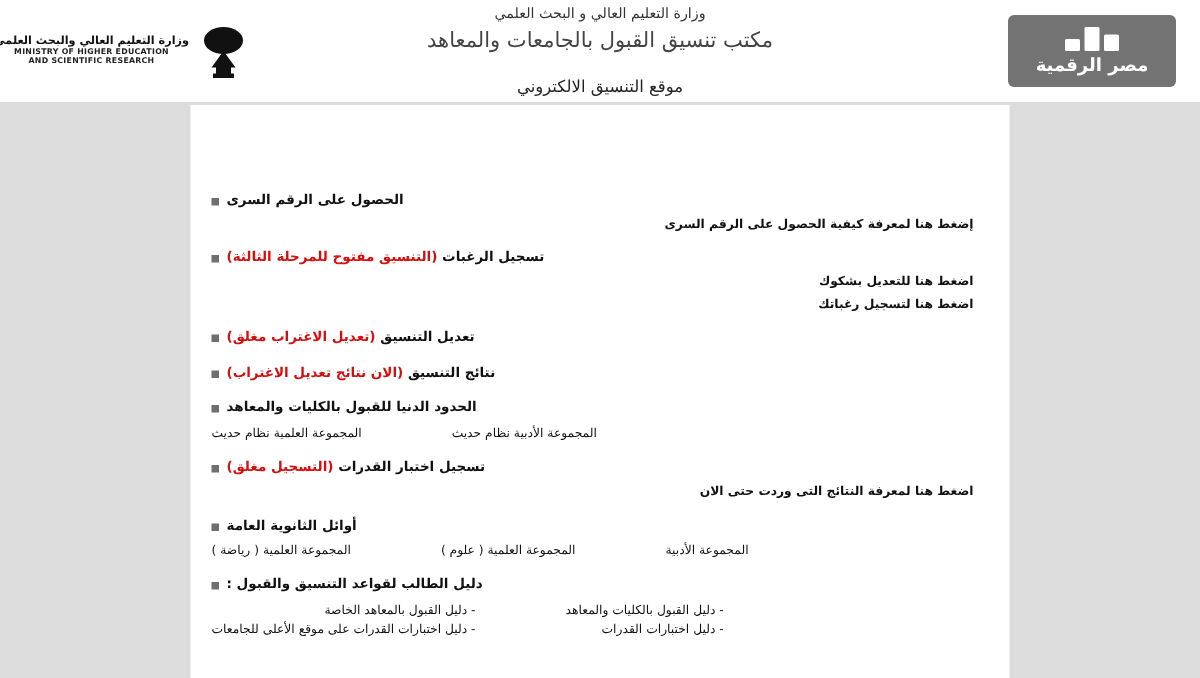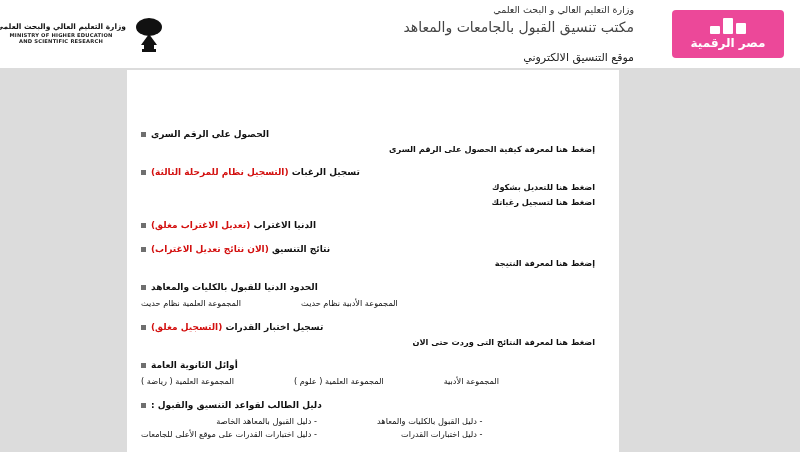--- a/index.html
+++ b/index.html
@@ -54,21 +54,21 @@
     color: #222;
     font-weight: bold;
     letter-spacing: 0.2px;
     margin-top: 2px;
     white-space: nowrap;
   }
   .ministry-en span { display: block; }
 
   .header-center {
     flex: 1;
-    text-align: right;
+    text-align: center;
     line-height: 1.5;
     margin-top: 2px;
   }
   .hc-line1 {
     font-size: 9.5px;
     color: #333;
   }
   .hc-line2 {
     font-size: 14px;
     color: #444;
@@ -81,21 +81,21 @@
   }
 
   .logo-right {
     width: 150px;
     display: flex;
     justify-content: flex-start;
   }
   .egypt-badge {
     width: 112px;
     height: 48px;
-    background: #ec4899;
+    background: #737373;
     border-radius: 4px;
     display: flex;
     flex-direction: column;
     align-items: center;
     justify-content: center;
     color: #ffffff;
     position: relative;
   }
   .egypt-badge .icon-row {
     display: flex;
@@ -116,21 +116,21 @@
     font-size: 12px;
     font-weight: bold;
     letter-spacing: 0.5px;
   }
 
   
   .content-card {
     position: absolute;
     left: 127px;
     top: 70px;
-    width: 492px;
+    width: 546px;
     bottom: 0;
     background: #ffffff;
     overflow: hidden;
   }
   .content-inner {
     padding: 58px 14px 6px 14px;
     direction: rtl;
   }
 
   .sec {
@@ -226,38 +226,37 @@
     <div class="content-inner" id="sections-host">
         <div class="sec">
           <div class="sec-head">
             <div class="sec-head-text"><span>الحصول على الرقم السرى</span></div>
             <span class="bullet"></span>
           </div>
           <div class="sub">إضغط هنا لمعرفة كيفية الحصول على الرقم السرى</div>
         </div>
         <div class="sec">
           <div class="sec-head">
-            <div class="sec-head-text"><span>تسجيل الرغبات </span><span class="red">(التسجيل نظام للمرحلة الثالثة)</span></div>
+            <div class="sec-head-text"><span>تسجيل الرغبات </span><span class="red">(التنسيق مفتوح للمرحلة الثالثة)</span></div>
             <span class="bullet"></span>
           </div>
           <div class="sub">اضغط هنا للتعديل بشكوك</div>
           <div class="sub">اضغط هنا لتسجيل رغباتك</div>
         </div>
         <div class="sec">
           <div class="sec-head">
-            <div class="sec-head-text"><span>الدنيا الاغتراب </span><span class="red">(تعديل الاغتراب مغلق)</span></div>
+            <div class="sec-head-text"><span>تعديل التنسيق </span><span class="red">(تعديل الاغتراب مغلق)</span></div>
             <span class="bullet"></span>
           </div>
         </div>
         <div class="sec">
           <div class="sec-head">
             <div class="sec-head-text"><span>نتائج التنسيق </span><span class="red">(الان نتائج تعديل الاغتراب)</span></div>
             <span class="bullet"></span>
           </div>
-          <div class="sub">إضغط هنا لمعرفة النتيجة</div>
         </div>
         <div class="sec">
           <div class="sec-head">
             <div class="sec-head-text"><span>الحدود الدنيا للقبول بالكليات والمعاهد</span></div>
             <span class="bullet"></span>
           </div>
           <div class="two-col">
             <div class="col">
               <div>المجموعة الأدبية نظام حديث</div>
             </div>

